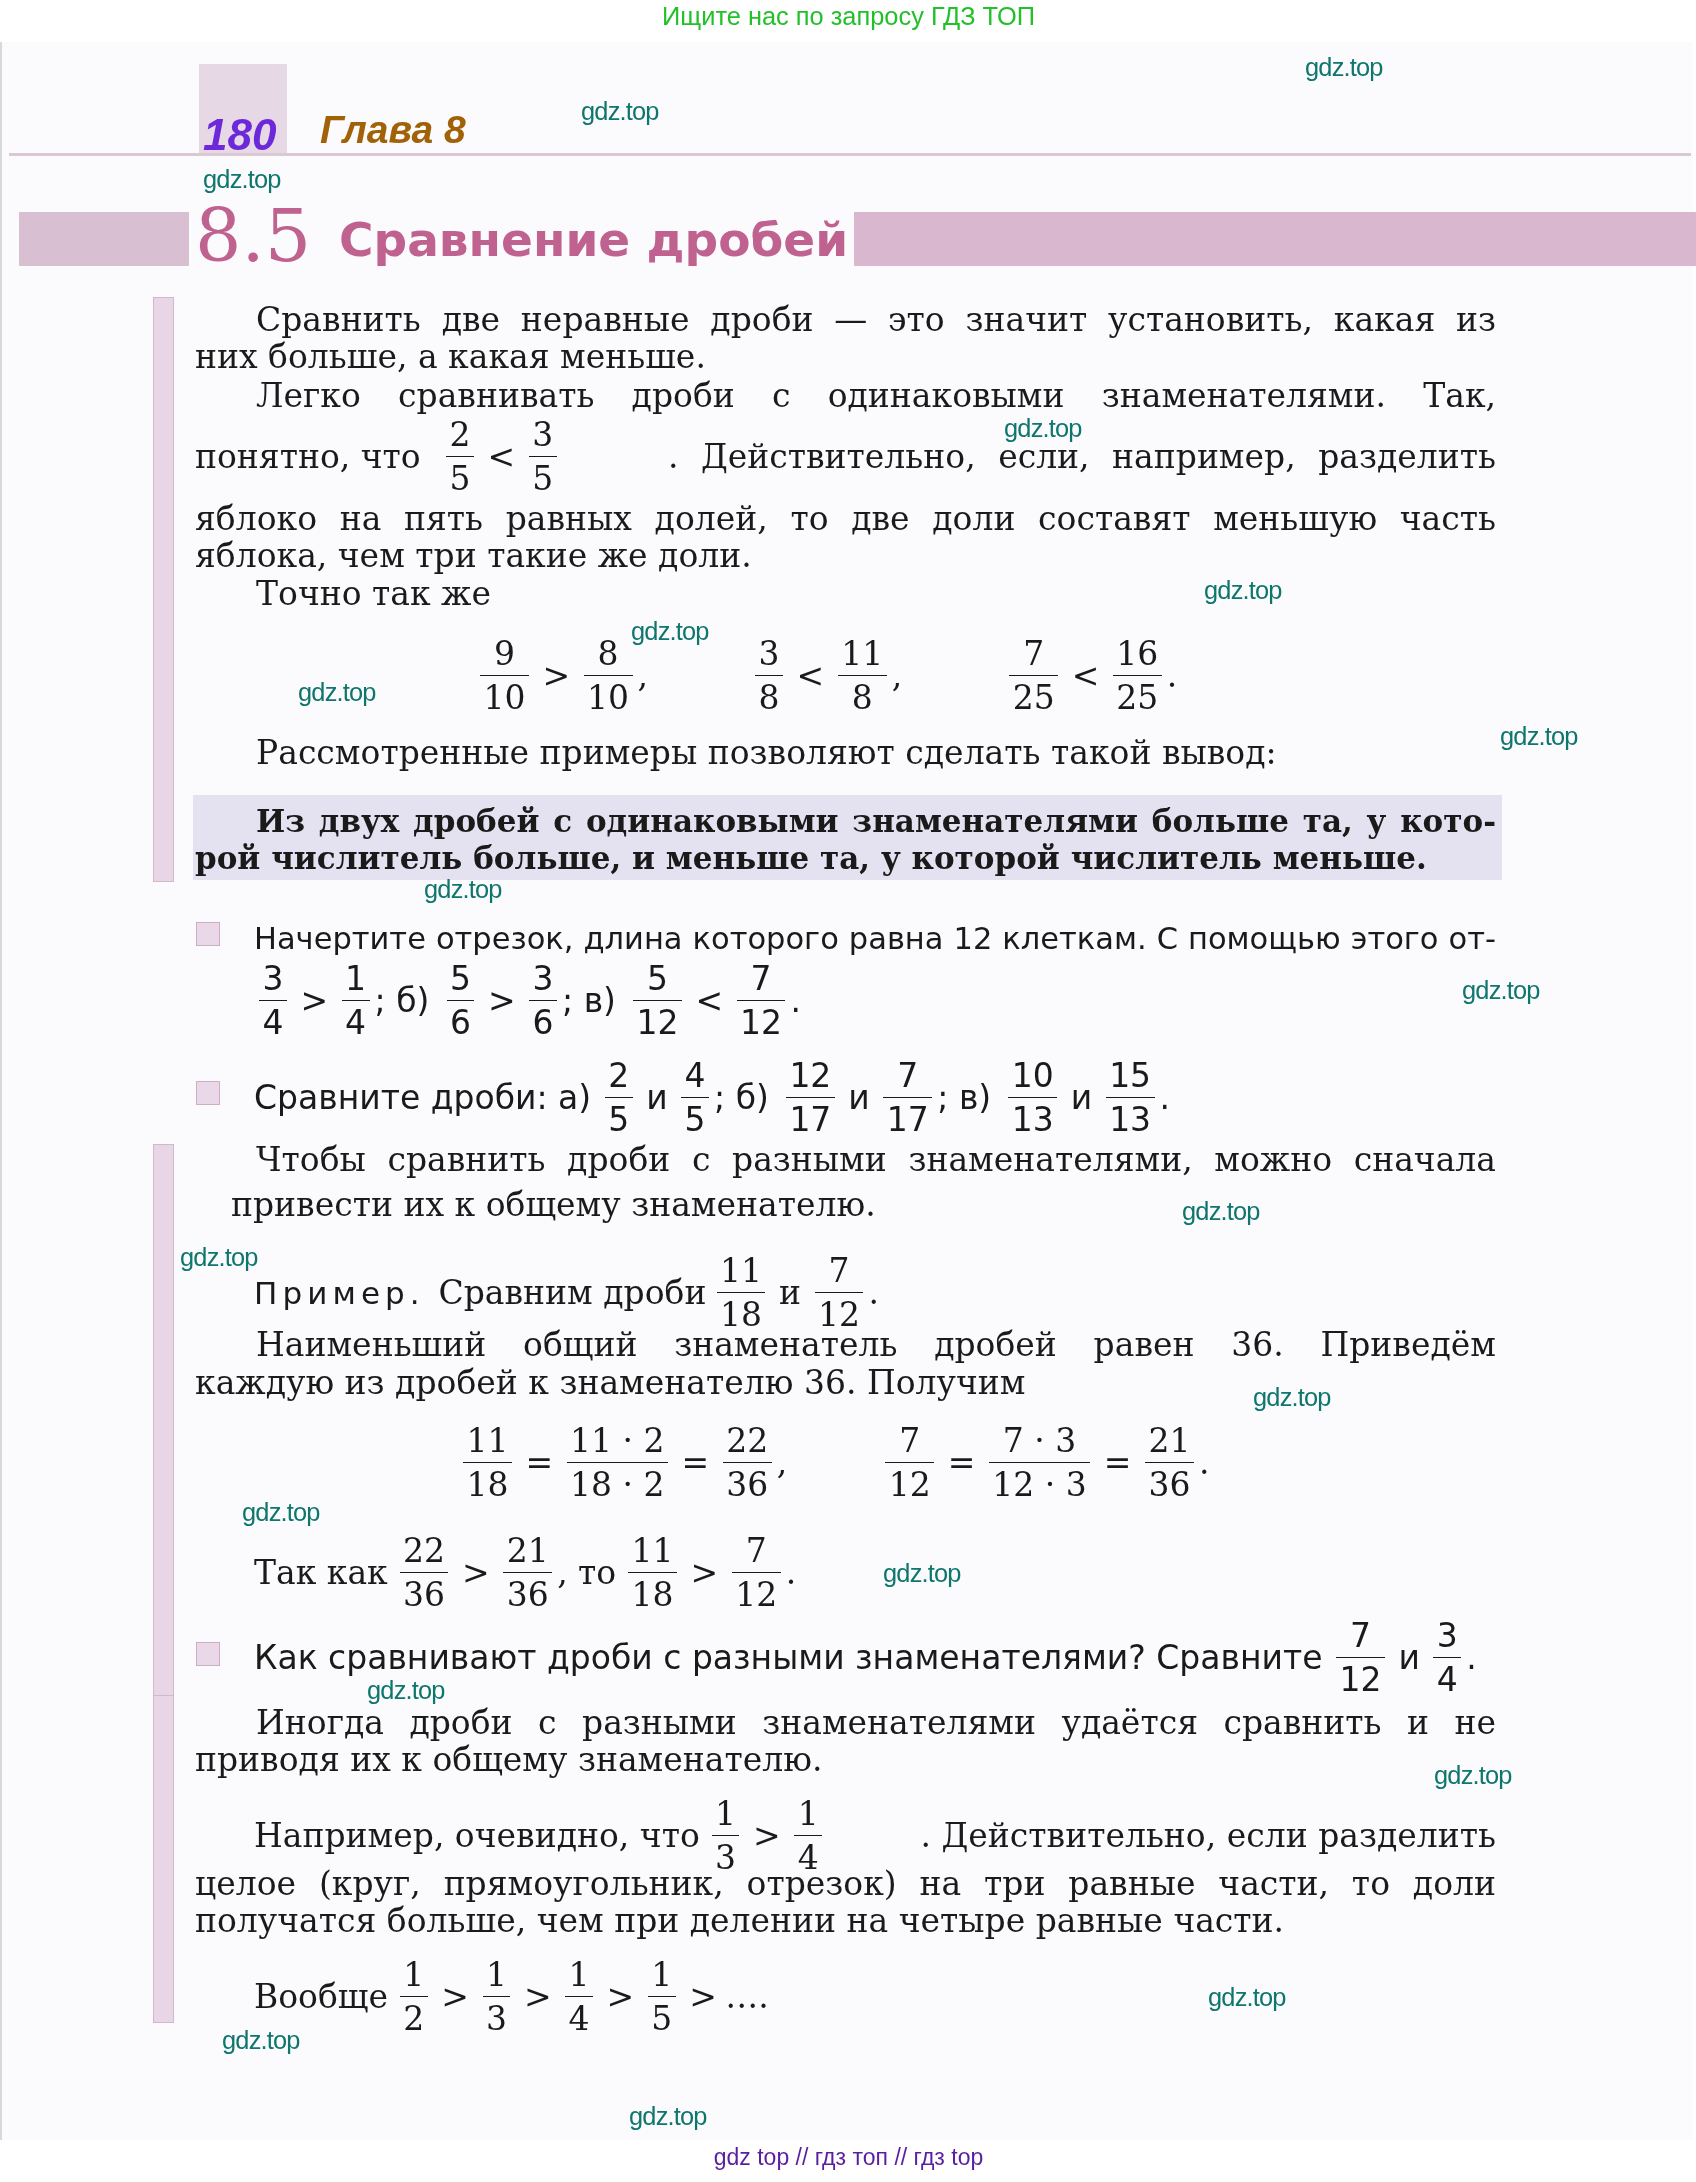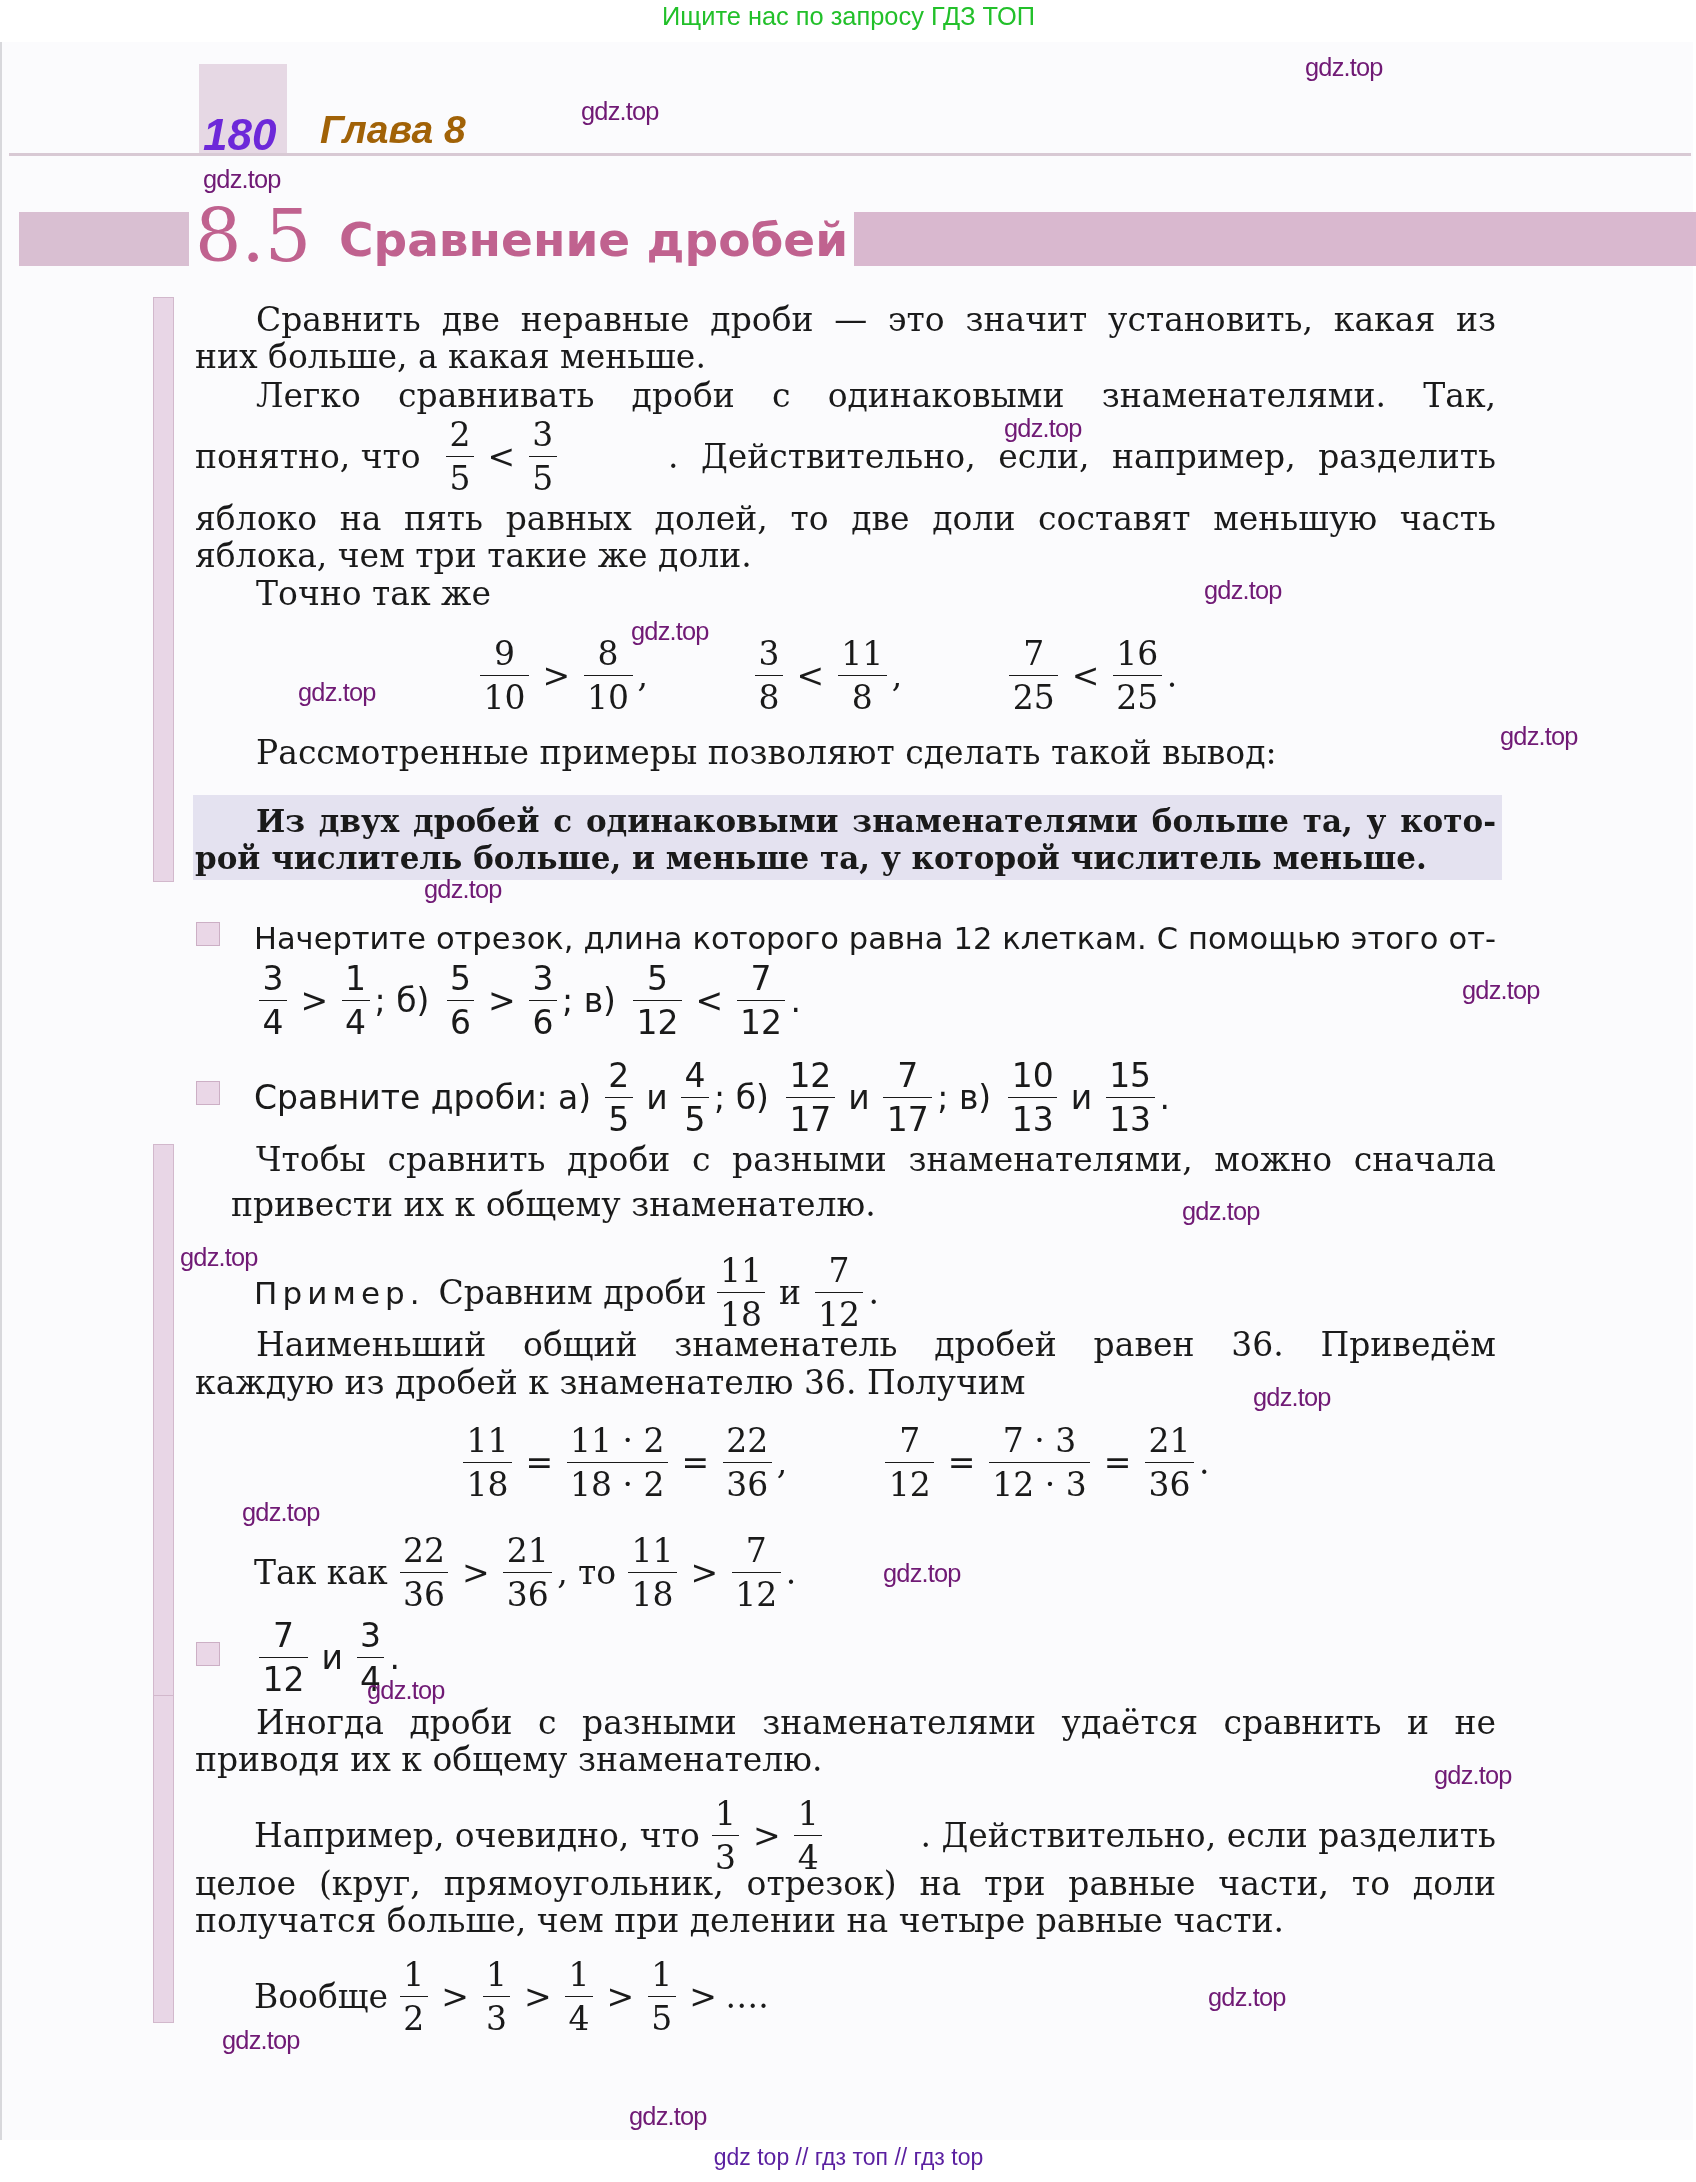--- a/index.html
+++ b/index.html
@@ -4,21 +4,21 @@
 <style>
   html, body { margin:0; padding:0; }
   body { width:1697px; height:2182px; position:relative; background:#ffffff; overflow:hidden;
          font-family:"DejaVu Serif", serif; color:#1a1a1a; }
   .page { position:absolute; left:0; top:42px; width:1691px; height:2098px; background:#fbfbfd;
           border-left:2.5px solid #d8d8dc; }
   .top-banner { position:absolute; left:0; top:1.7px; width:1697px; text-align:center; font-family:"Liberation Sans Narrow","Liberation Sans", sans-serif;
                 font-size:25.4px; color:#22c02a; }
   .footer-banner { position:absolute; left:0; top:2144px; width:1697px; text-align:center; font-family:"Liberation Sans", sans-serif;
                 font-size:23px; color:#5a1fa0; }
-  .wm { position:absolute; font-family:"Liberation Sans", sans-serif; font-size:25.4px; color:#701a75; letter-spacing:-0.8px; }
+  .wm { position:absolute; font-family:"Liberation Sans", sans-serif; font-size:25.4px; color:#0f766e; letter-spacing:-0.8px; }
   .page-num-tab { position:absolute; left:199px; top:64px; width:88px; height:89px; background:#e6d8e4; }
   .page-num { position:absolute; left:203px; top:110px; font-family:"Liberation Sans", sans-serif; font-style:italic; font-weight:bold; font-size:44px; color:#6d28d9; }
   .chapter { position:absolute; left:320px; top:108px; font-family:"Liberation Sans", sans-serif; font-style:italic; font-weight:bold; font-size:39px; color:#a16207; }
   .header-rule { position:absolute; left:8.5px; top:153px; width:1682px; height:2.5px; background:#d8c9d4; }
   .sec-bar-l { position:absolute; left:18.6px; top:212px; width:170px; height:54px; background:#d9bfd2; }
   .sec-bar-r { position:absolute; left:854px; top:212px; width:842px; height:54px; background:#d9b8cf; }
   .sec-num { position:absolute; left:195px; top:193px; font-family:"DejaVu Serif", serif; font-size:73px; color:#c0628f; }
   .sec-title { position:absolute; left:339px; top:212px; font-family:"DejaVu Sans", sans-serif; font-weight:bold; font-size:47px; color:#c0628f; }
   .left-bar { position:absolute; width:18.6px; background:#e8d6e6; border:0.8px solid #d2b8cc; }
   .sq { position:absolute; width:22px; height:22px; background:#ead7e7; border:0.8px solid #ccafc5; }
@@ -263,20 +263,21 @@
   <span class="op">&gt;</span>
   <span class="frac">
       <span class="n">7</span>
       <span class="d">12</span>
     </span>
   <span>.</span>
 </div>
 
 <div class="sq" style="left:196px; top:1642px;"></div>
 <div class="math-line sans" style="left:254px; top:1619px; display:flex; align-items:center;">
+  <span style="margin-right:8.5px;">Как сравнивают дроби с разными знаменателями? Сравните</span>
   <span class="frac">
       <span class="n">7</span>
       <span class="d">12</span>
     </span>
   <span class="op">и</span>
   <span class="frac">
       <span class="n">3</span>
       <span class="d">4</span>
     </span>
   <span>.</span>

